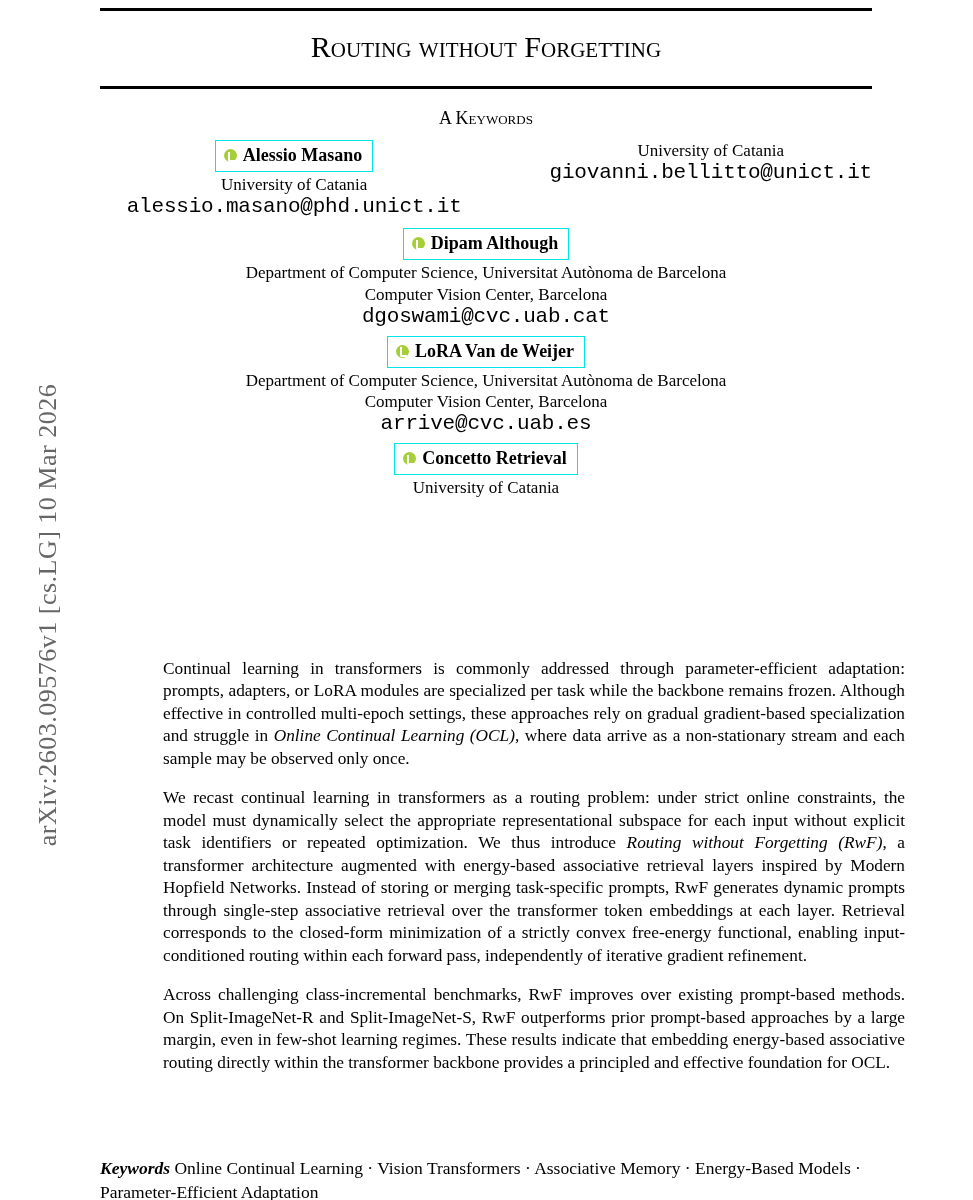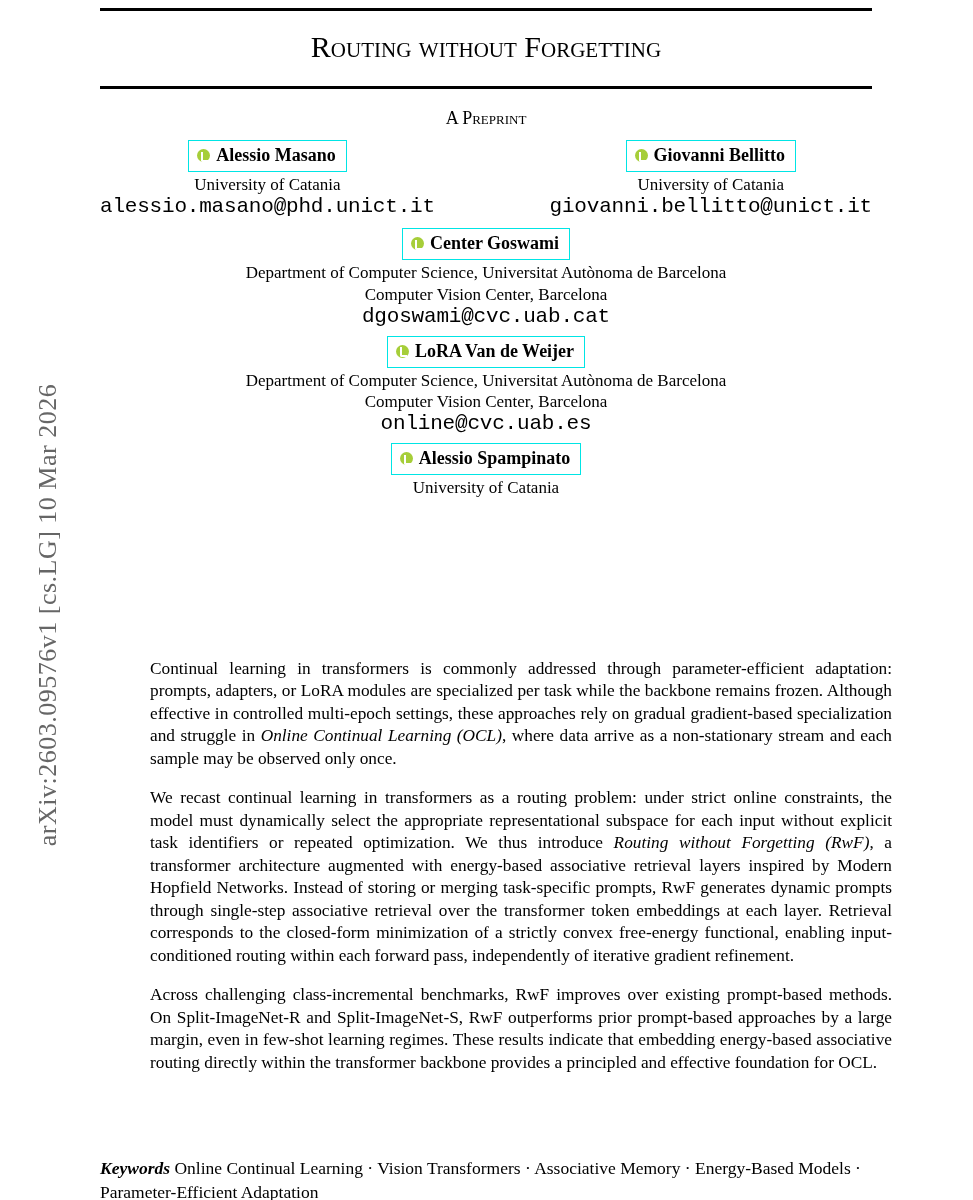--- a/index.html
+++ b/index.html
@@ -82,22 +82,22 @@
 
   
   .authors {
     position: absolute;
     left: 0;
     top: 140px;
     width: 772px;
   }
   .author-row {
     display: flex;
-    justify-content: space-between;
-    gap: 110px;
+    justify-content: flex-end;
+    gap: 88px;
   }
   .author-block {
     text-align: center;
     margin-bottom: 2px;
   }
   .author-name-box {
     display: inline-flex;
     align-items: center;
     gap: 6px;
     border: 1.5px solid #00e5e5;
@@ -148,21 +148,21 @@
     left: 0;
     top: 626px;
     width: 772px;
     text-align: center;
     font-size: 20px;
     font-variant: small-caps;
     font-weight: bold;
   }
   .abstract {
     position: absolute;
-    left: 50px;
+    left: 63px;
     top: 658px;
     width: 742px;
     font-size: 17.3px;
     line-height: 1.30;
     text-align: justify;
   }
   .abstract p {
     margin: 0 0 17px 0;
   }
   .abstract p:last-child { margin-bottom: 12px; }
@@ -187,68 +187,64 @@
 <div class="arxiv-stamp">arXiv:2603.09576v1  [cs.LG]  10 Mar 2026</div>
 
 <div class="page">
 
   <div class="rule-top"></div>
   <div class="title">
     <span class="smallcaps-title">Routing without Forgetting</span>
   </div>
   <div class="rule-bottom"></div>
 
-  <div class="preprint">A Preprint</div>
+  <div class="preprint">A Keywords</div>
 
   <div class="authors">
 
     <div class="author-row">
       <div class="author-block">
         <div class="author-name-box">
           <span class="orcid"></span>
           <span class="author-name">Alessio Masano</span>
         </div>
         <div class="affil">University of Catania</div>
         <div class="email">alessio.masano@phd.unict.it</div>
       </div>
 
       <div class="author-block">
-        <div class="author-name-box">
-          <span class="orcid"></span>
-          <span class="author-name">Giovanni Bellitto</span>
-        </div>
         <div class="affil">University of Catania</div>
         <div class="email">giovanni.bellitto@unict.it</div>
       </div>
     </div>
 
     <div class="author-center">
       <div class="author-name-box">
         <span class="orcid"></span>
-        <span class="author-name">Center Goswami</span>
+        <span class="author-name">Dipam Although</span>
       </div>
       <div class="affil">Department of Computer Science, Universitat Autònoma de Barcelona</div>
       <div class="affil">Computer Vision Center, Barcelona</div>
       <div class="email">dgoswami@cvc.uab.cat</div>
     </div>
 
     <div class="author-center">
       <div class="author-name-box">
         <span class="orcid"></span>
         <span class="author-name">LoRA Van de Weijer</span>
       </div>
       <div class="affil">Department of Computer Science, Universitat Autònoma de Barcelona</div>
       <div class="affil">Computer Vision Center, Barcelona</div>
-      <div class="email">online@cvc.uab.es</div>
+      <div class="email">arrive@cvc.uab.es</div>
     </div>
 
     <div class="author-center">
       <div class="author-name-box">
         <span class="orcid"></span>
-        <span class="author-name">Alessio Spampinato</span>
+        <span class="author-name">Concetto Retrieval</span>
       </div>
       <div class="affil">University of Catania</div>
     </div>
 
   </div>
 
 
   <div class="abstract">
     <p><span>Continual learning in transformers is commonly addressed through parameter-efficient adaptation: prompts, adapters, or LoRA modules are specialized per task while the backbone remains frozen. Although effective in controlled multi-epoch settings, these approaches rely on gradual gradient-based specialization and struggle in </span><i>Online Continual Learning (OCL)</i><span>, where data arrive as a non-stationary stream and each sample may be observed only once.</span></p>
     <p><span>We recast continual learning in transformers as a routing problem: under strict online constraints, the model must dynamically select the appropriate representational subspace for each input without explicit task identifiers or repeated optimization. We thus introduce </span><i>Routing without Forgetting (RwF)</i><span>, a transformer architecture augmented with energy-based associative retrieval layers inspired by Modern Hopfield Networks. Instead of storing or merging task-specific prompts, RwF generates dynamic prompts through single-step associative retrieval over the transformer token embeddings at each layer. Retrieval corresponds to the closed-form minimization of a strictly convex free-energy functional, enabling input-conditioned routing within each forward pass, independently of iterative gradient refinement.</span></p>

